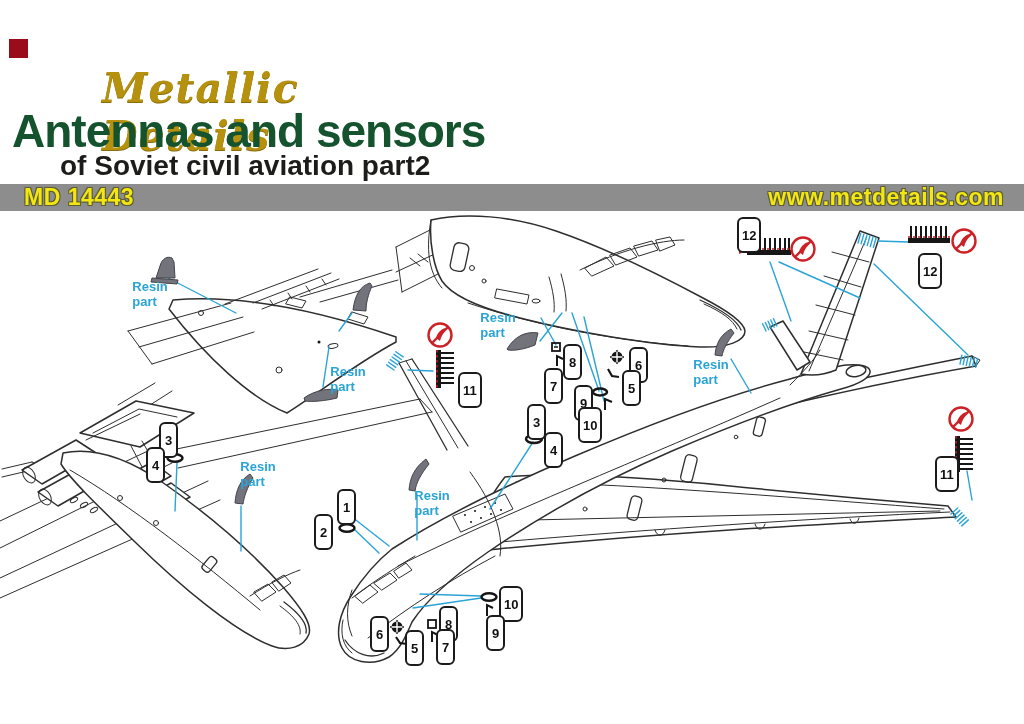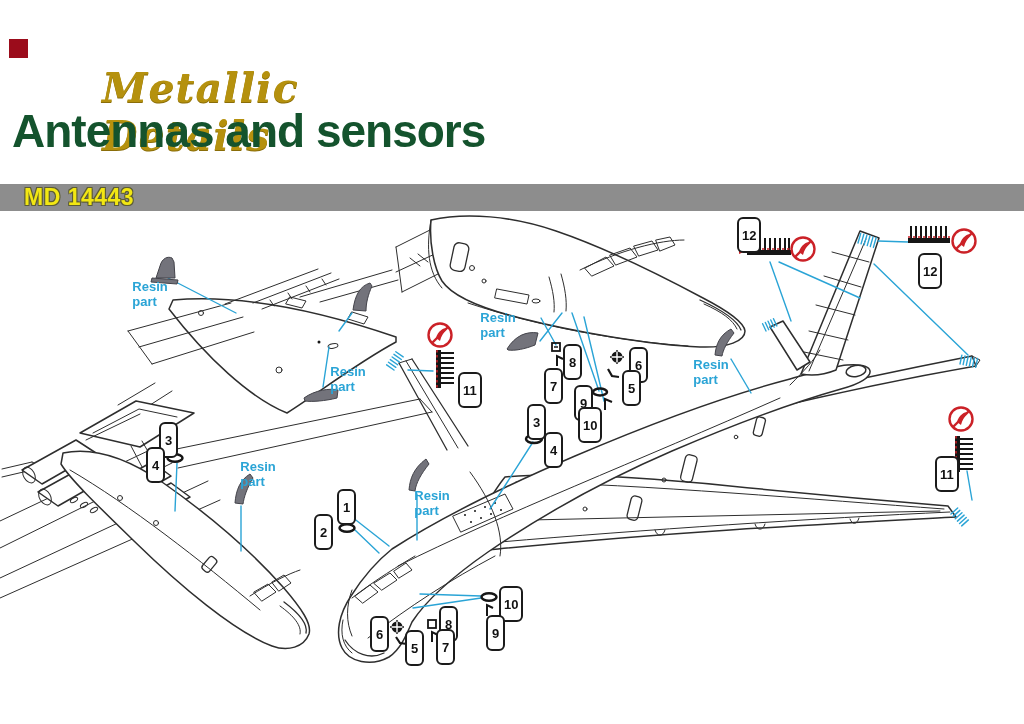--- a/index.html
+++ b/index.html
@@ -38,23 +38,25 @@
   .part{fill:var(--resin);stroke:#43434a;stroke-width:1;}
 </style>
 </head>
 <body>
 
 <div id="sheet">
 
   <div id="corner-mark"></div>
   <div id="logo">Metallic Details</div>
   <div id="title">Antennas and sensors</div>
+  <div id="subtitle">of Soviet civil aviation part2</div>
 
   <div id="bar">
     <span id="bar-code" class="bar-text">MD 14443</span>
+    <span id="bar-site" class="bar-text">www.metdetails.com</span>
   </div>
 
   <svg id="art" width="1024" height="724" viewBox="0 0 1024 724">
 
     <g>
 
       <path class="body" d="M505,477 C560,472 640,477 730,486 C820,495 900,502 948,506 L956,517 C900,520 820,524 730,530 C640,536 560,543 498,549 C478,551 462,553 452,556 C458,546 468,532 480,515 C488,502 496,488 505,477 Z"></path>
       <path class="ln thin" d="M516,482 C640,484 820,500 944,509"></path>
       <path class="ln thin" d="M500,542 C640,530 820,518 950,512"></path>
       <path class="ln thin" d="M530,520 L940,511"></path>

